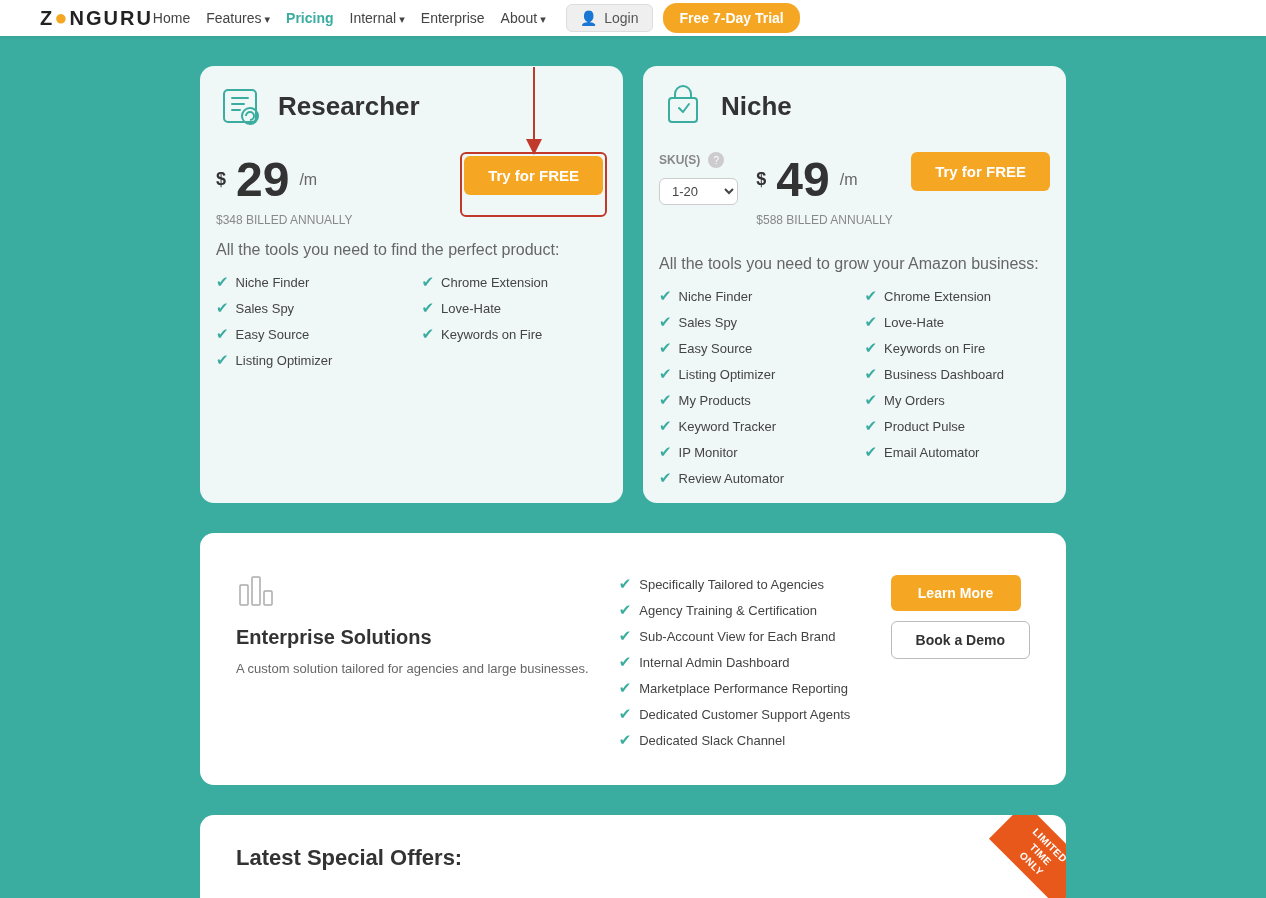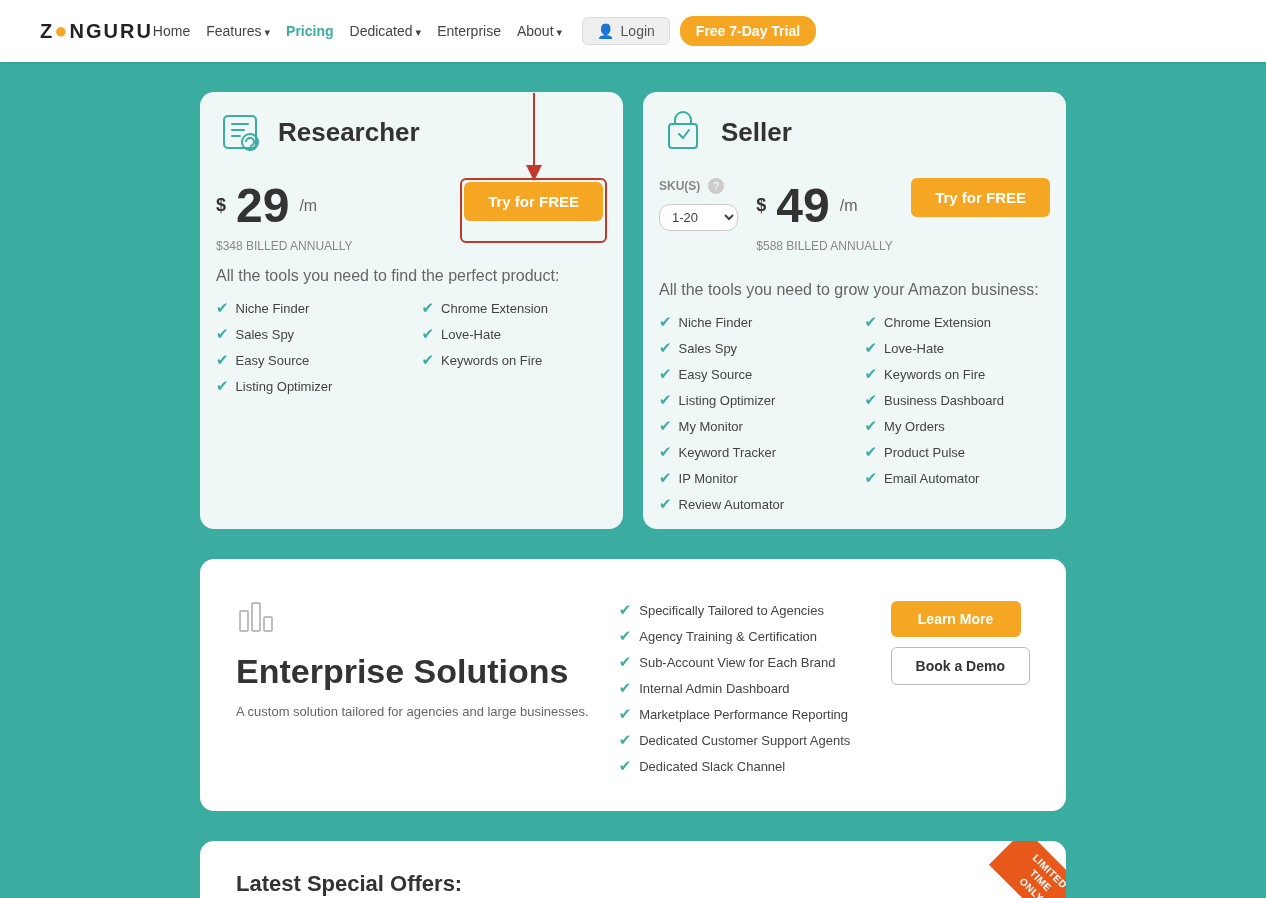--- a/index.html
+++ b/index.html
@@ -4,21 +4,21 @@
   <style>
     * { box-sizing: border-box; margin: 0; padding: 0; }
     body { font-family: -apple-system, BlinkMacSystemFont, 'Segoe UI', sans-serif; background: #3aada0; min-height: 898px; }
 
     
     .navbar {
       background: #fff;
       display: flex;
       align-items: center;
       padding: 0 40px;
-      height: 62px;
+      height: 36px;
       box-shadow: 0 1px 4px rgba(0,0,0,0.08);
     }
     .nav-links { display: flex; align-items: center; gap: 16px; }
     .nav-link { color: #444; font-size: 14px; text-decoration: none; cursor: pointer; }
     .nav-link.active { color: #3aada0; font-weight: 600; }
     .nav-link-arrow::after { content: ' ▾'; font-size: 11px; }
     .nav-login {
       display: flex; align-items: center; gap: 6px;
       border: 1px solid #ddd; border-radius: 6px;
       padding: 5px 14px; font-size: 14px; color: #555; cursor: pointer; margin-left: 20px;
@@ -65,21 +65,21 @@
 
     .features-description { font-size: 16px; color: #666; margin-bottom: 14px; }
     .features-grid { display: grid; grid-template-columns: 1fr 1fr; gap: 8px 20px; }
     .feature-item { display: flex; align-items: center; gap: 7px; font-size: 13px; color: #444; }
     .check-icon { color: #3aada0; font-size: 15px; }
 
     
     .sku-row { display: flex; align-items: center; gap: 8px; margin-bottom: 10px; }
     .sku-label { font-size: 12px; color: #888; font-weight: 700; }
     .sku-question { width: 16px; height: 16px; border-radius: 50%; background: #ccc; color: #fff; font-size: 10px; display: inline-flex; align-items: center; justify-content: center; cursor: pointer; }
-    .sku-select { border: 1px solid #ccc; border-radius: 11px; padding: 4px 8px; font-size: 13px; color: #444; background: #fff; }
+    .sku-select { border: 1px solid #ccc; border-radius: 6px; padding: 4px 8px; font-size: 13px; color: #444; background: #fff; }
 
     .seller-top { display: flex; align-items: flex-start; justify-content: space-between; }
     .annotation-btn-wrap { position: relative; display: inline-block; }
     .try-btn-box {
       border: 2px solid #c0392b;
       border-radius: 6px;
       padding: 2px;
       display: inline-block;
     }
 
@@ -88,21 +88,21 @@
       background: #fff;
       border-radius: 14px;
       padding: 36px 36px;
       display: flex;
       gap: 30px;
       margin-bottom: 30px;
       align-items: flex-start;
     }
     .enterprise-left { min-width: 200px; }
     .enterprise-icon { margin-bottom: 12px; }
-    .enterprise-title { font-size: 34px; font-weight: 700; color: #333; margin-bottom: 10px; line-height: 1.2; }
+    .enterprise-title { font-size: 20px; font-weight: 700; color: #333; margin-bottom: 10px; line-height: 1.2; }
     .enterprise-desc { font-size: 13px; color: #666; line-height: 1.5; }
     .enterprise-features { flex: 1; display: flex; flex-direction: column; gap: 8px; padding-top: 6px; }
     .enterprise-feature { display: flex; align-items: center; gap: 8px; font-size: 13px; color: #444; }
     .enterprise-actions { display: flex; flex-direction: column; gap: 10px; align-items: flex-start; padding-top: 6px; }
     .learn-more-btn {
       background: #f5a623; color: #fff; border: none;
       border-radius: 6px; padding: 10px 24px; font-size: 14px; font-weight: 600; cursor: pointer;
       min-width: 130px;
     }
     .book-demo-btn {
@@ -154,21 +154,21 @@
 <body>
 
 <nav class="navbar">
   <div class="logo-text">
     Z<span style="color:#f5a623; font-size:22px;">●</span>NGURU
   </div>
   <div class="nav-links">
     <a class="nav-link">Home</a>
     <a class="nav-link nav-link-arrow">Features</a>
     <a class="nav-link active">Pricing</a>
-    <a class="nav-link nav-link-arrow">Dedicated</a>
+    <a class="nav-link nav-link-arrow">Internal</a>
     <a class="nav-link">Enterprise</a>
     <a class="nav-link nav-link-arrow">About</a>
   </div>
   <button class="nav-login">
     <span style="font-size:14px;">👤</span>
     <span>Login</span>
   </button>
   <button class="nav-trial">
     <span>Free 7-Day Trial</span>
   </button>
@@ -247,21 +247,21 @@
       </div>
     </div>
 
     <div class="pricing-card">
       <div class="card-header">
         <svg class="card-icon" viewBox="0 0 48 48" fill="none">
           <rect x="10" y="16" width="28" height="24" rx="3" stroke="#3aada0" stroke-width="2" fill="none"></rect>
           <path d="M16 16 V12 a8 8 0 0 1 16 0 V16" stroke="#3aada0" stroke-width="2" fill="none"></path>
           <path d="M20 26 L24 30 L30 22" stroke="#3aada0" stroke-width="2" stroke-linecap="round" stroke-linejoin="round"></path>
         </svg>
-        <span class="card-title">Seller</span>
+        <span class="card-title">Niche</span>
       </div>
 
       <div class="seller-top">
         <div>
           <div class="sku-row">
             <span class="sku-label">SKU(S)</span>
             <span class="sku-question">?</span>
           </div>
           <select class="sku-select">
             <option>1-20</option>
@@ -310,21 +310,21 @@
         <div class="feature-item">
           <span class="check-icon">✔</span>
           <span>Listing Optimizer</span>
         </div>
         <div class="feature-item">
           <span class="check-icon">✔</span>
           <span>Business Dashboard</span>
         </div>
         <div class="feature-item">
           <span class="check-icon">✔</span>
-          <span>My Monitor</span>
+          <span>My Products</span>
         </div>
         <div class="feature-item">
           <span class="check-icon">✔</span>
           <span>My Orders</span>
         </div>
         <div class="feature-item">
           <span class="check-icon">✔</span>
           <span>Keyword Tracker</span>
         </div>
         <div class="feature-item">

